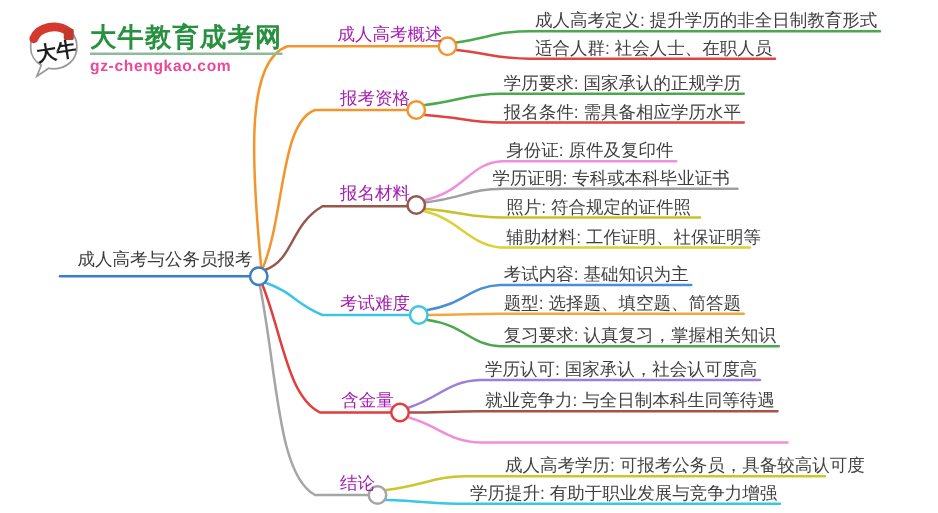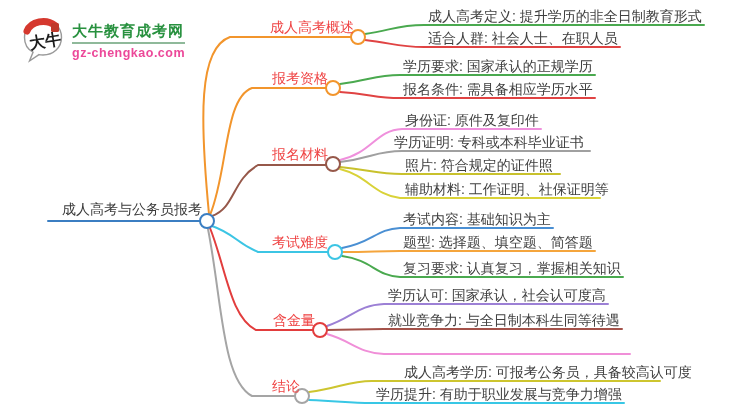--- a/index.html
+++ b/index.html
@@ -7,30 +7,30 @@
     width:750px;height:410px;overflow:hidden;background:#ffffff;
     font-family:"Liberation Sans","DejaVu Sans",sans-serif;
     -webkit-font-smoothing:antialiased;
   }
   .stage{position:relative;width:750px;height:410px;background:#fff;}
   svg.lines{position:absolute;left:0;top:0;}
   .node{
     position:absolute;white-space:nowrap;color:#3d3d3d;
     font-size:14px;line-height:16px;cursor:default;
   }
-  .root-label{font-size:14px;color:#3a3a3a;}
-  .branch-label{color:#ef4444;}
+  .root-label{font-size:14px;color:#3a3a3a;font-family:Liberation Serif, serif;}
+  .branch-label{color:#a21caf;}
   .leaf-label{color:#3f3f3f;}
   .logo{
     position:absolute;left:20px;top:16px;display:flex;align-items:center;
     gap:6px;text-decoration:none;
   }
   .logo-text{display:flex;flex-direction:column;}
   .logo-name{
-    font-size:15px;font-weight:bold;color:#28913f;letter-spacing:1px;
+    font-size:21px;font-weight:bold;color:#28913f;letter-spacing:1px;
     line-height:18px;border-bottom:2px solid #8fb99a;padding-bottom:2px;
   }
   .logo-domain{
     font-size:12.5px;font-weight:bold;color:#ec4899;letter-spacing:.5px;
     line-height:15px;margin-top:2px;
   }
 </style>
 </head>
 <body>
 

